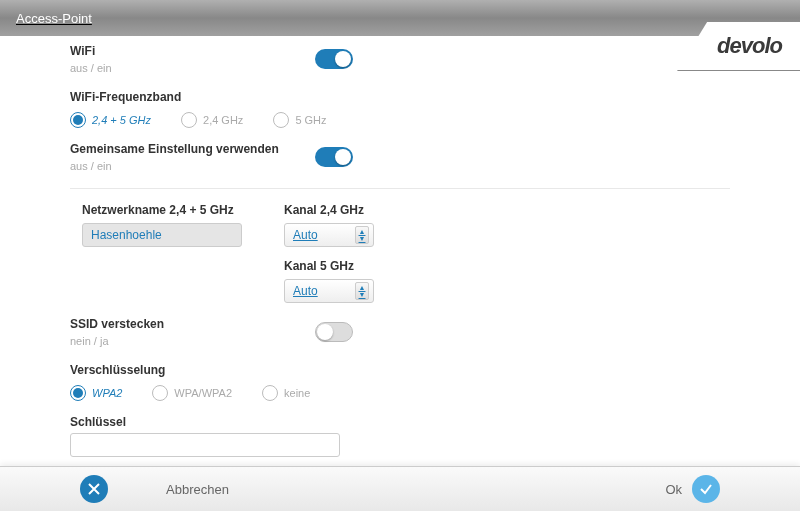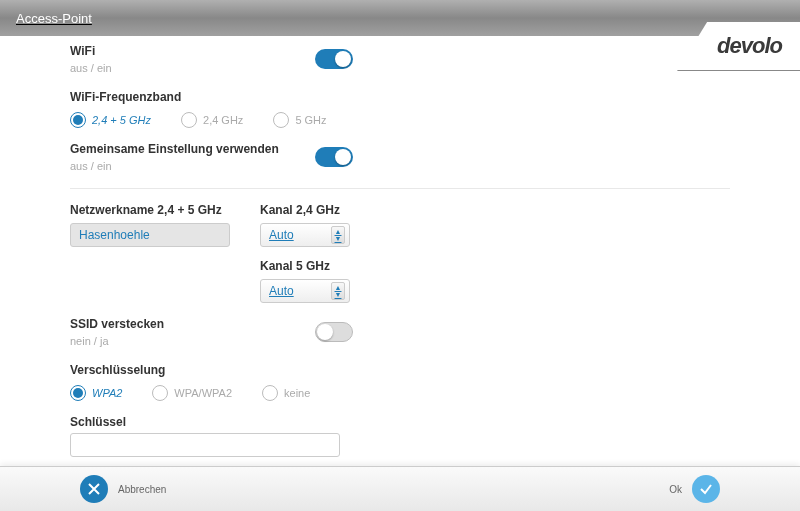--- a/index.html
+++ b/index.html
@@ -65,21 +65,21 @@
       display: flex; align-items: center; justify-content: center;
     }
     .radio.checked { border-color: #1f7db8; }
     .radio.checked::after { content: ''; width: 10px; height: 10px; border-radius: 50%; background: #1f7db8; }
     .radio-label { font-size: 11px; color: #aaa; }
     .radio-item.checked .radio-label { color: #1f7db8; font-style: italic; }
     
     .divider { border-top: 1px solid #e8e8e8; margin: 6px 0 14px 0; }
     
     .form-row { display: flex; gap: 30px; margin-bottom: 14px; }
-    .form-col { display: flex; flex-direction: column; }
+    .form-col { display: flex; flex-direction: column; margin-left: 12px; }
     .form-col.w1 { width: 160px; }
     .form-label { font-size: 12px; font-weight: bold; color: #333; margin-bottom: 6px; }
     
     .text-input {
       height: 24px; border: 1px solid #ccc; border-radius: 3px; background: #e5e5e5;
       padding: 0 8px; font-size: 12px; color: #1f7db8;
     }
     
     .select {
       height: 24px; border: 1px solid #ccc; border-radius: 3px;
@@ -107,21 +107,21 @@
       box-shadow: 0 -2px 6px rgba(0,0,0,0.08);
     }
     .footer-btn { display: flex; align-items: center; gap: 10px; cursor: pointer; }
     .circle-btn {
       width: 28px; height: 28px; border-radius: 50%;
       display: flex; align-items: center; justify-content: center;
     }
     .circle-btn.cancel { background: #1f7db8; }
     .circle-btn.ok { background: #5bb5e8; }
     .circle-btn svg { width: 16px; height: 16px; }
-    .footer-label { font-size: 10px; color: #666; }
+    .footer-label { font-size: 13px; color: #666; margin-left: 48px; }
   </style>
 </head>
 <body>
 
 <div class="header-bar">
   <span class="header-title">Access-Point</span>
   <div class="logo-wrap">
     <span class="logo">devolo</span>
   </div>
 </div>

